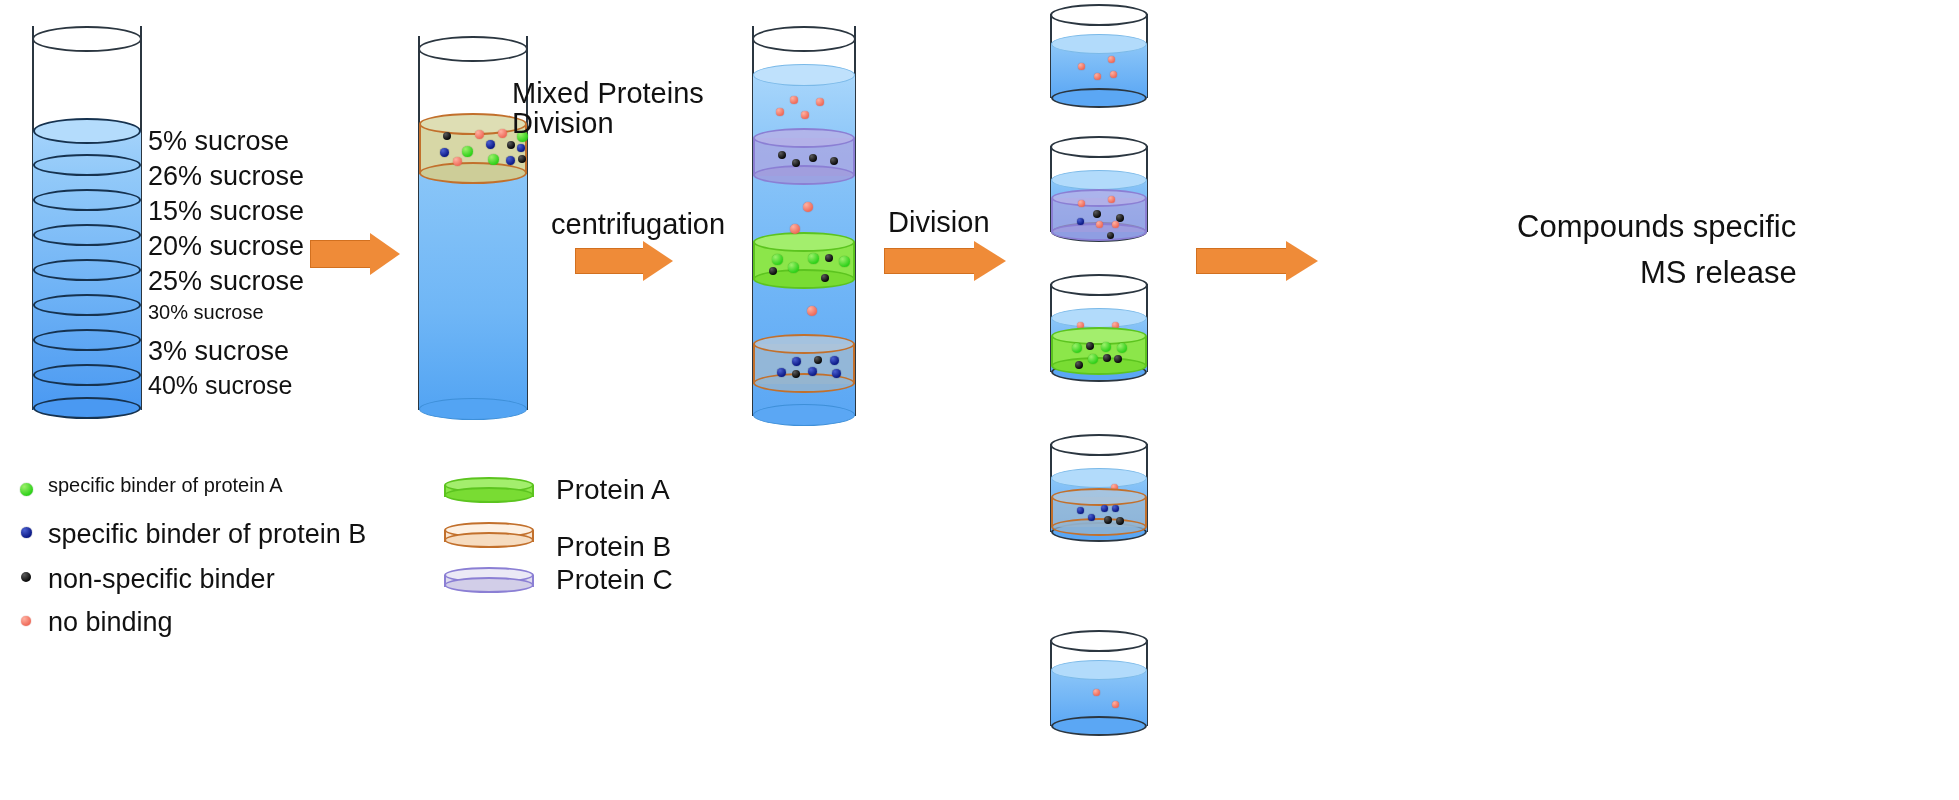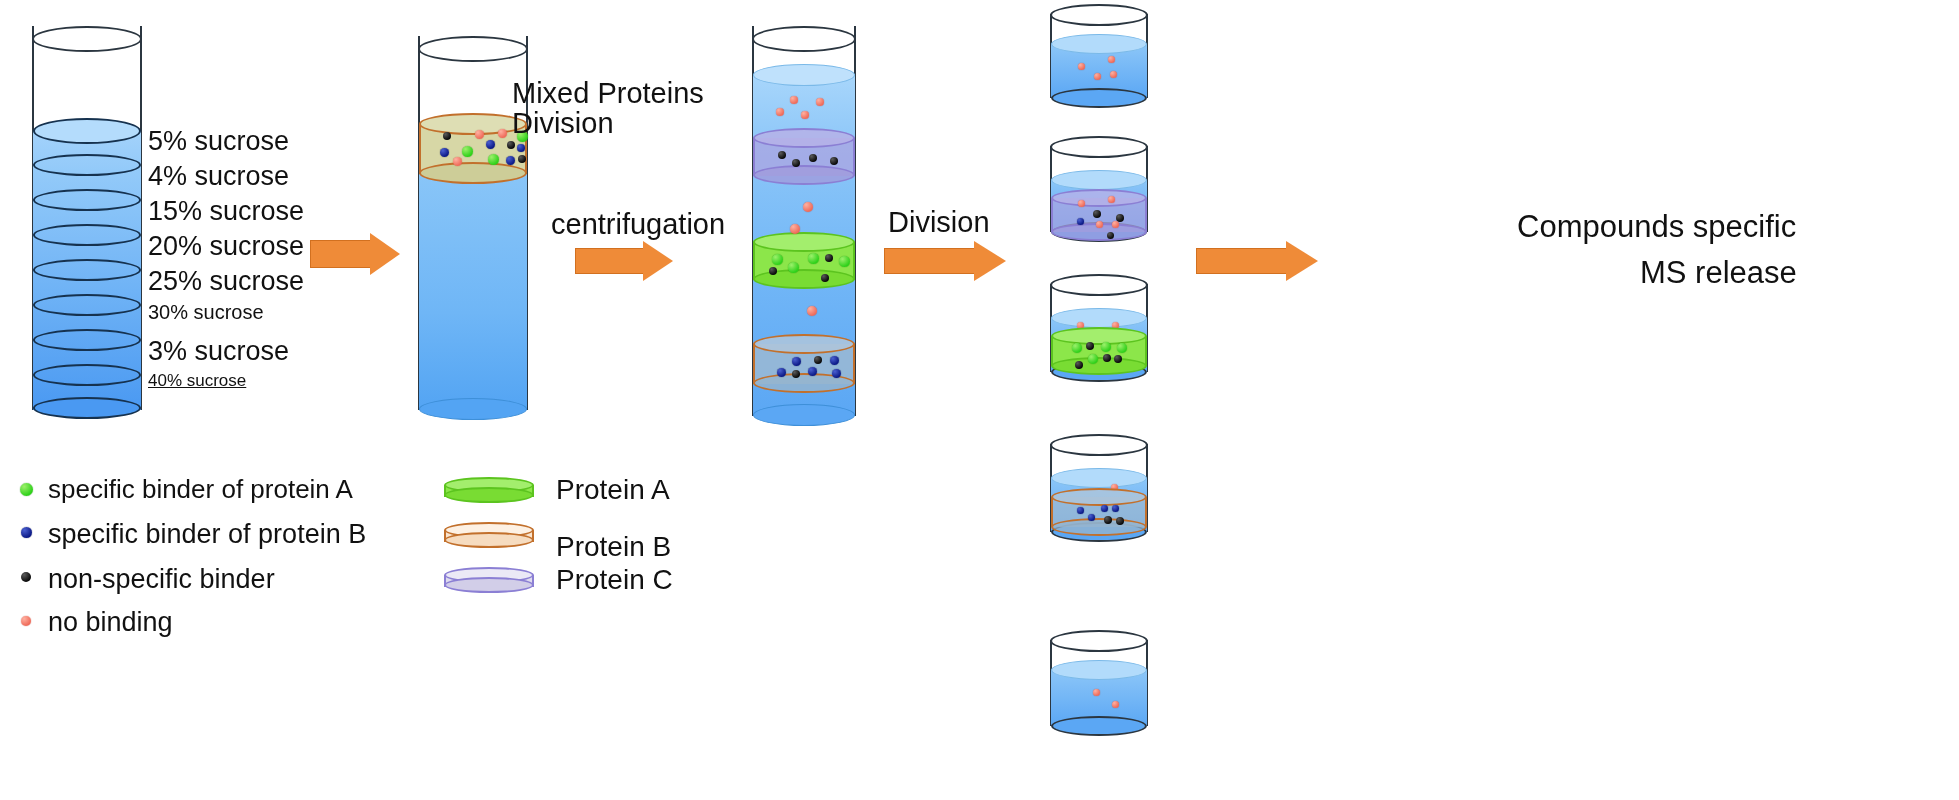--- a/index.html
+++ b/index.html
@@ -66,27 +66,27 @@
   <div class="divline" style="left:1px;top:128px;width:108px;height:22px;"></div>
   <div class="divline" style="left:1px;top:163px;width:108px;height:22px;"></div>
   <div class="divline" style="left:1px;top:198px;width:108px;height:22px;"></div>
   <div class="divline" style="left:1px;top:233px;width:108px;height:22px;"></div>
   <div class="divline" style="left:1px;top:268px;width:108px;height:22px;"></div>
   <div class="divline" style="left:1px;top:303px;width:108px;height:22px;"></div>
   <div class="divline" style="left:1px;top:338px;width:108px;height:22px;"></div>
 </div>
 
 <div class="txt" style="left:148px;top:126px;font-size:27px;">5% sucrose</div>
-<div class="txt" style="left:148px;top:161px;font-size:27px;">4% sucrose</div>
+<div class="txt" style="left:148px;top:161px;font-size:27px;">26% sucrose</div>
 <div class="txt" style="left:148px;top:196px;font-size:27px;">15% sucrose</div>
 <div class="txt" style="left:148px;top:231px;font-size:27px;">20% sucrose</div>
 <div class="txt" style="left:148px;top:266px;font-size:27px;">25% sucrose</div>
 <div class="txt" style="left:148px;top:301px;font-size:20px;">30% sucrose</div>
 <div class="txt" style="left:148px;top:336px;font-size:27px;">3% sucrose</div>
-<div class="txt" style="left:148px;top:371px;font-size:17px;text-decoration:underline;">40% sucrose</div>
+<div class="txt" style="left:148px;top:371px;font-size:25px;">40% sucrose</div>
 
 <div class="arrow" style="left:310px;top:240px;width:90px;height:28px;">
   <div class="shaft" style="width:62px;"></div>
   <div class="head" style="left:60px;margin-top:-21px;border-top:21px solid transparent;border-bottom:21px solid transparent;border-left:30px solid #ef8b38;"></div>
 </div>
 
 <div class="tube" style="left:418px;top:36px;width:110px;height:374px;">
   <div class="wallL"></div>
   <div class="wallR"></div>
   <div class="ellipse rim" style="left:0;top:0;width:110px;height:26px;"></div>
@@ -265,21 +265,21 @@
 </div>
 
 <div class="arrow" style="left:1196px;top:248px;width:130px;height:26px;">
   <div class="shaft" style="width:92px;"></div>
   <div class="head" style="left:90px;margin-top:-20px;border-top:20px solid transparent;border-bottom:20px solid transparent;border-left:32px solid #ef8b38;"></div>
 </div>
 <div class="txt" style="left:1517px;top:209px;font-size:31px;">Compounds specific</div>
 <div class="txt" style="left:1640px;top:255px;font-size:31px;">MS release</div>
 
 <div class="dot d-green" style="left:20px;top:483px;width:13px;height:13px;"></div>
-<div class="lg-label" style="left:48px;top:474px;font-size:26px;">specific binder of protein A</div>
+<div class="lg-label" style="left:48px;top:474px;font-size:20px;">specific binder of protein A</div>
 
 <div class="dot d-blue" style="left:21px;top:527px;width:11px;height:11px;"></div>
 <div class="lg-label" style="left:48px;top:519px;font-size:27px;">specific binder of protein B</div>
 
 <div class="dot d-black" style="left:21px;top:572px;width:10px;height:10px;"></div>
 <div class="lg-label" style="left:48px;top:564px;font-size:27px;">non-specific binder</div>
 
 <div class="dot d-red" style="left:21px;top:616px;width:10px;height:10px;"></div>
 <div class="lg-label" style="left:48px;top:607px;font-size:27px;">no binding</div>
 

